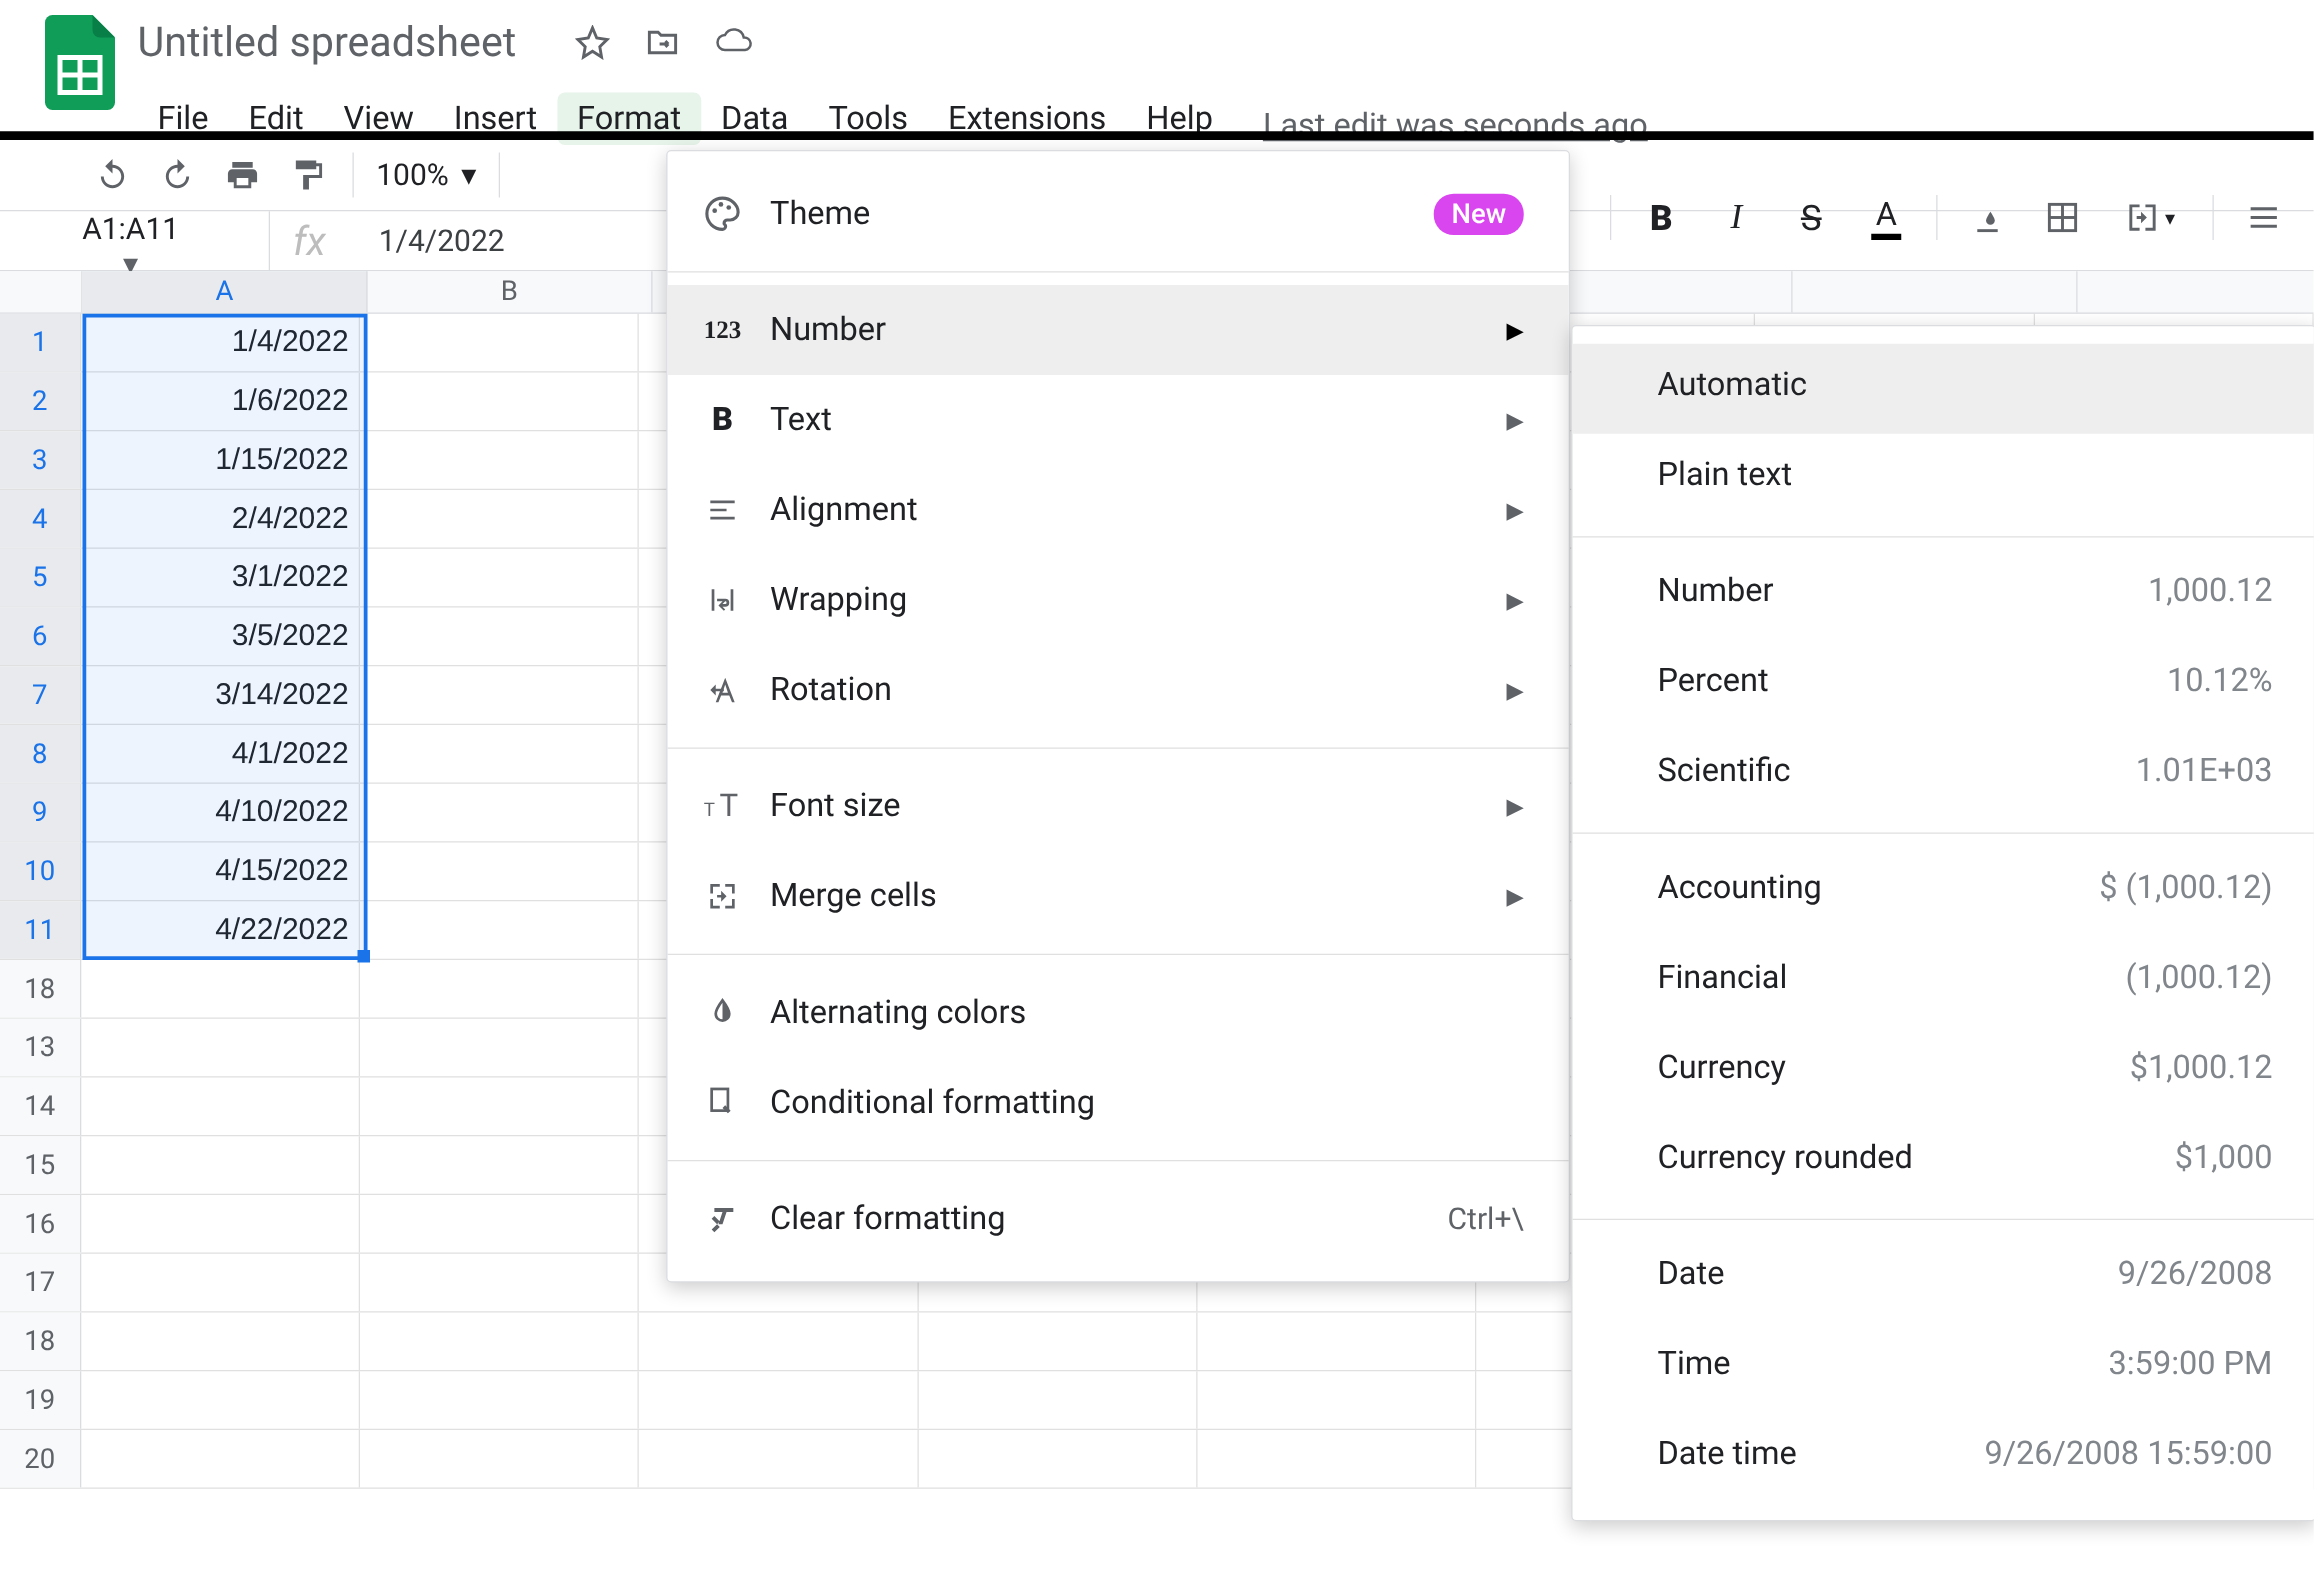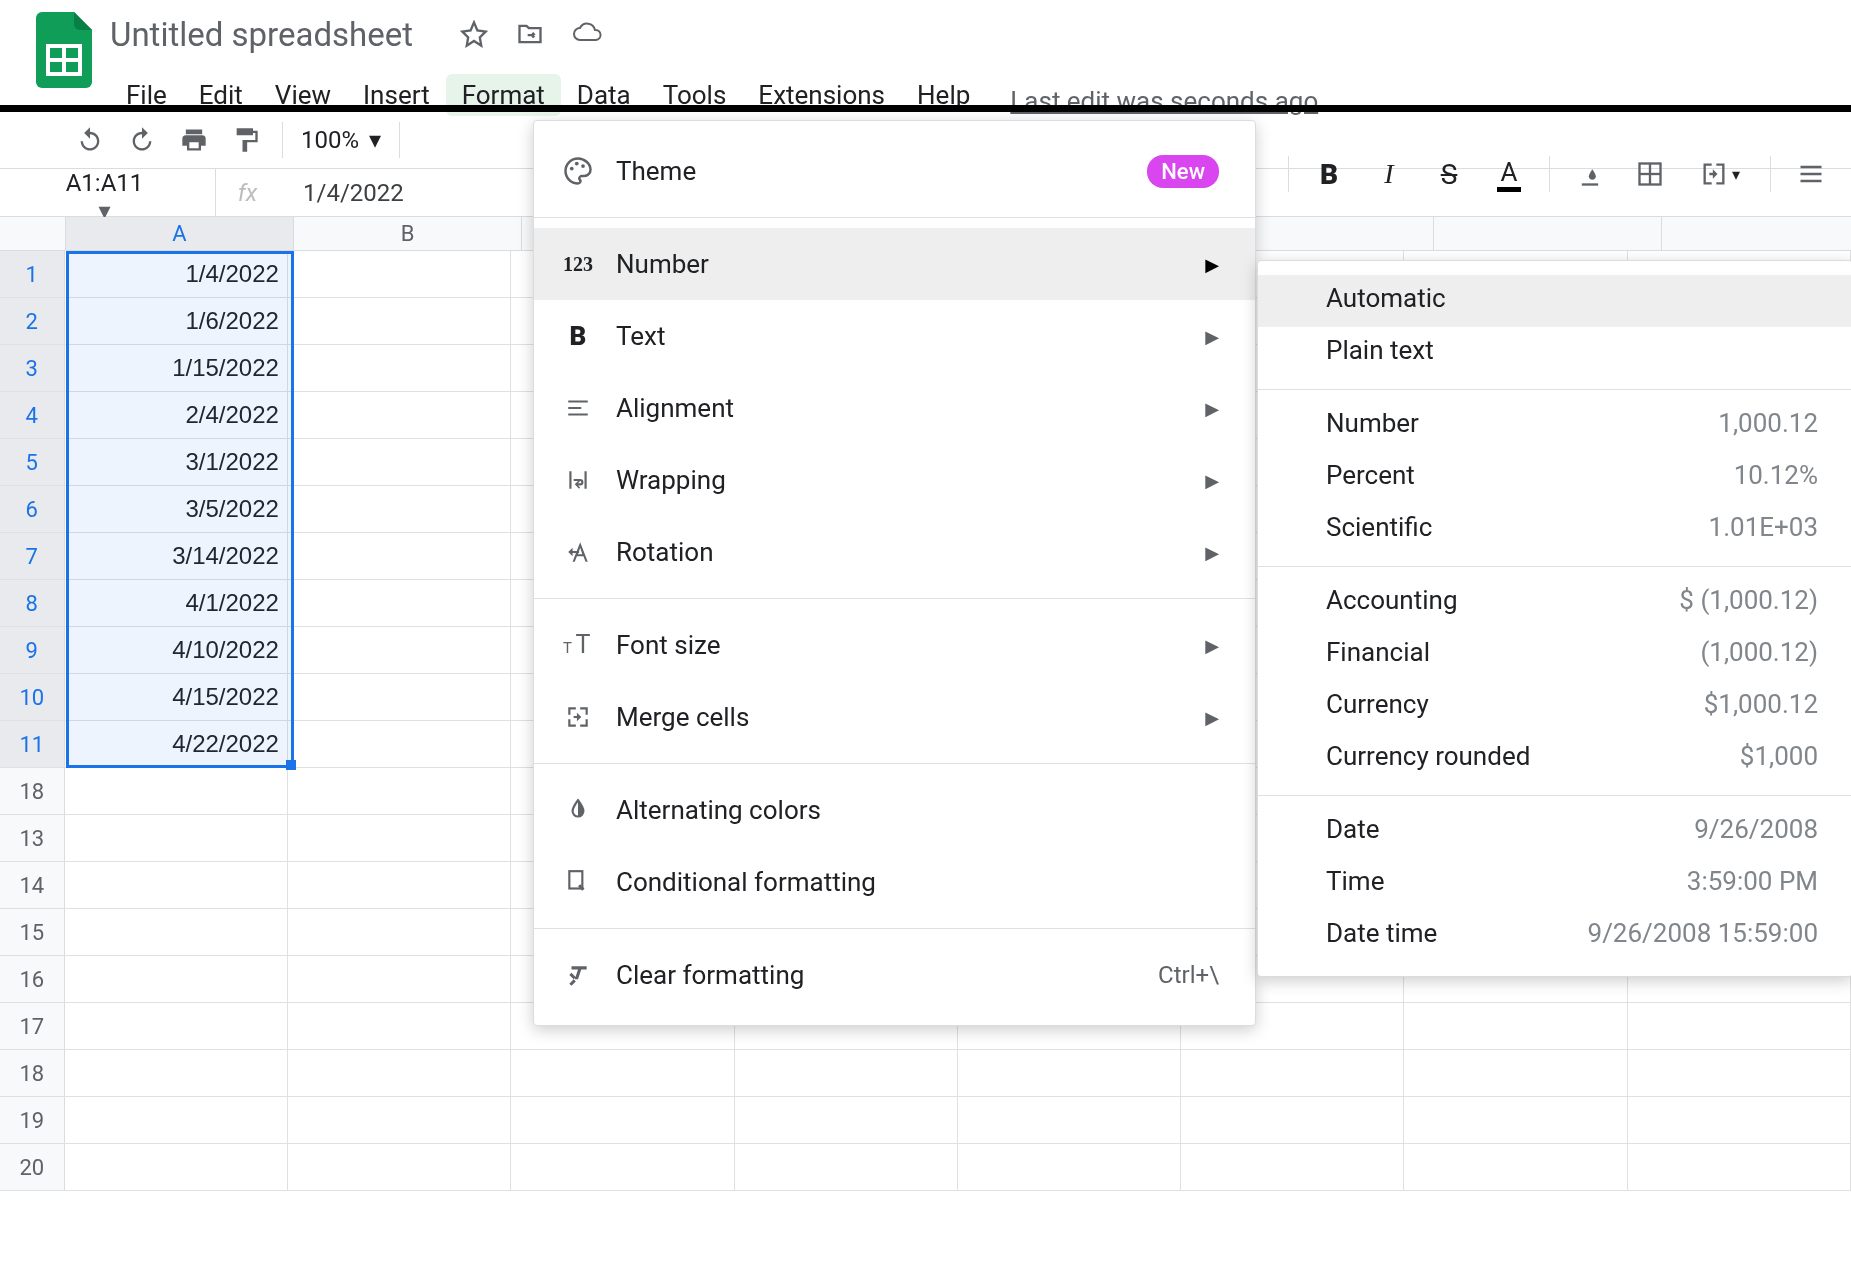--- a/index.html
+++ b/index.html
@@ -22,21 +22,21 @@
   .toolbar { border-top: 7px solid #000000; border-bottom: 1px solid #dadce0; height: 64px; display: flex; align-items: center; padding-left: 20px; }
   .tb-btn { width: 44px; height: 44px; display: flex; align-items: center; justify-content: center; margin: 0 4px; }
   .tb-sep { width: 1px; height: 36px; background: #dadce0; margin: 0 10px; }
   .zoom { font-size: 24px; color: #202124; margin: 0 8px; display: flex; align-items: center; gap: 10px; }
   .toolbar-right { display: flex; align-items: center; position: absolute; left: 1278px; top: 152px; }
   .toolbar-right .tb-btn { margin: 0 8px; }
 
   
   .fx-row { height: 48px; border-bottom: 1px solid #dadce0; display: flex; align-items: center; }
   .name-box { width: 215px; height: 100%; display: flex; align-items: center; justify-content: space-between; padding: 0 18px 0 12px; font-size: 24px; flex-direction: column; }
-  .fx-label { width: 64px; display: flex; align-items: center; justify-content: center; font-style: italic; color: #bdbdbd; font-size: 24px; border-left: 1px solid #dadce0; height: 100%; }
+  .fx-label { width: 64px; display: flex; align-items: center; justify-content: center; font-style: italic; color: #bdbdbd; font-size: 32px; border-left: 1px solid #dadce0; height: 100%; }
   .fx-value { font-size: 24px; color: #3c4043; padding-left: 24px; }
 
   
   .grid-wrap { position: relative; }
   .col-headers { display: flex; height: 34px; border-bottom: 1px solid #dadce0; background: #f8f9fa; }
   .corner { width: 66px; border-right: 1px solid #dadce0; }
   .col-h { width: 228px; border-right: 1px solid #dadce0; display: flex; align-items: center; justify-content: center; font-size: 22px; color: #5f6368; }
   .col-h.sel { background: #e8eaed; color: #1a73e8; }
   .grid-body { }
   .row { display: flex; height: 47px; border-bottom: 1px solid #e0e0e0; }
@@ -53,21 +53,21 @@
   .fm-icon { width: 36px; display: flex; justify-content: center; margin-right: 20px; }
   .fm-label { flex: 1; }
   .fm-arrow { color: #5f6368; font-size: 18px; }
   .fm-arrow.active { color: #000; }
   .fm-sep { height: 1px; background: #e0e0e0; margin: 10px 0; }
   .fm-badge { background: #d946ef; color: #fff; padding: 4px 14px; border-radius: 16px; font-size: 22px; font-weight: 500; }
   .fm-shortcut { color: #5f6368; font-size: 24px; }
 
   
   .num-menu { position: absolute; left: 1257px; top: 260px; width: 596px; background: #fff; border: 1px solid #dadce0; border-radius: 4px; box-shadow: 0 4px 16px rgba(0,0,0,0.2); padding: 14px 0; z-index: 11; }
-  .nm-item { display: flex; align-items: center; justify-content: space-between; height: 52px; padding: 0 34px 6px 68px; font-size: 26px; }
+  .nm-item { display: flex; align-items: center; justify-content: space-between; height: 72px; padding: 0 34px 6px 68px; font-size: 26px; }
   .nm-item.hover { background: #eeeeee; }
   .nm-sample { color: #80868b; font-size: 26px; }
   .nm-sep { height: 1px; background: #e0e0e0; margin: 10px 0; }
 
   svg { display: block; }
 </style>
 </head>
 <body>
 
 <div class="header">

